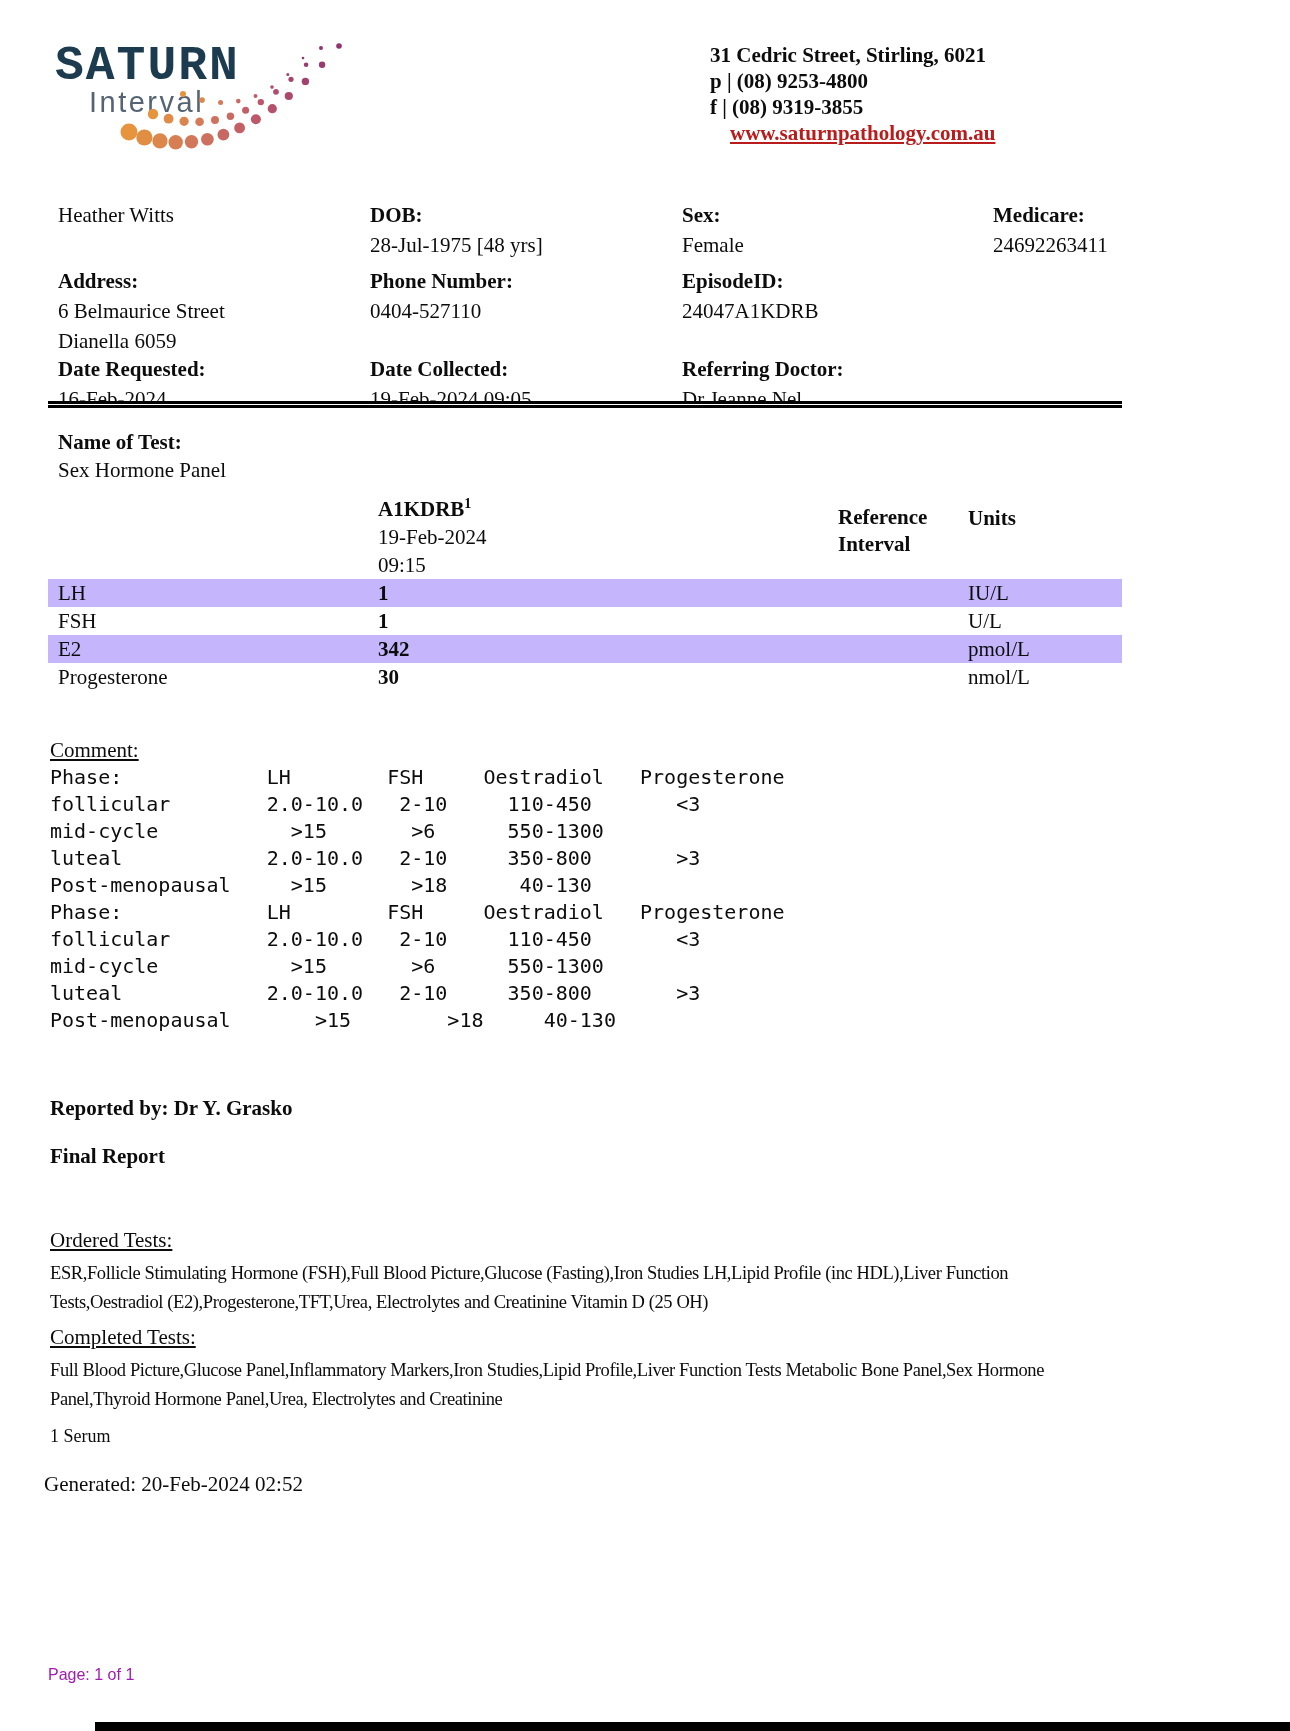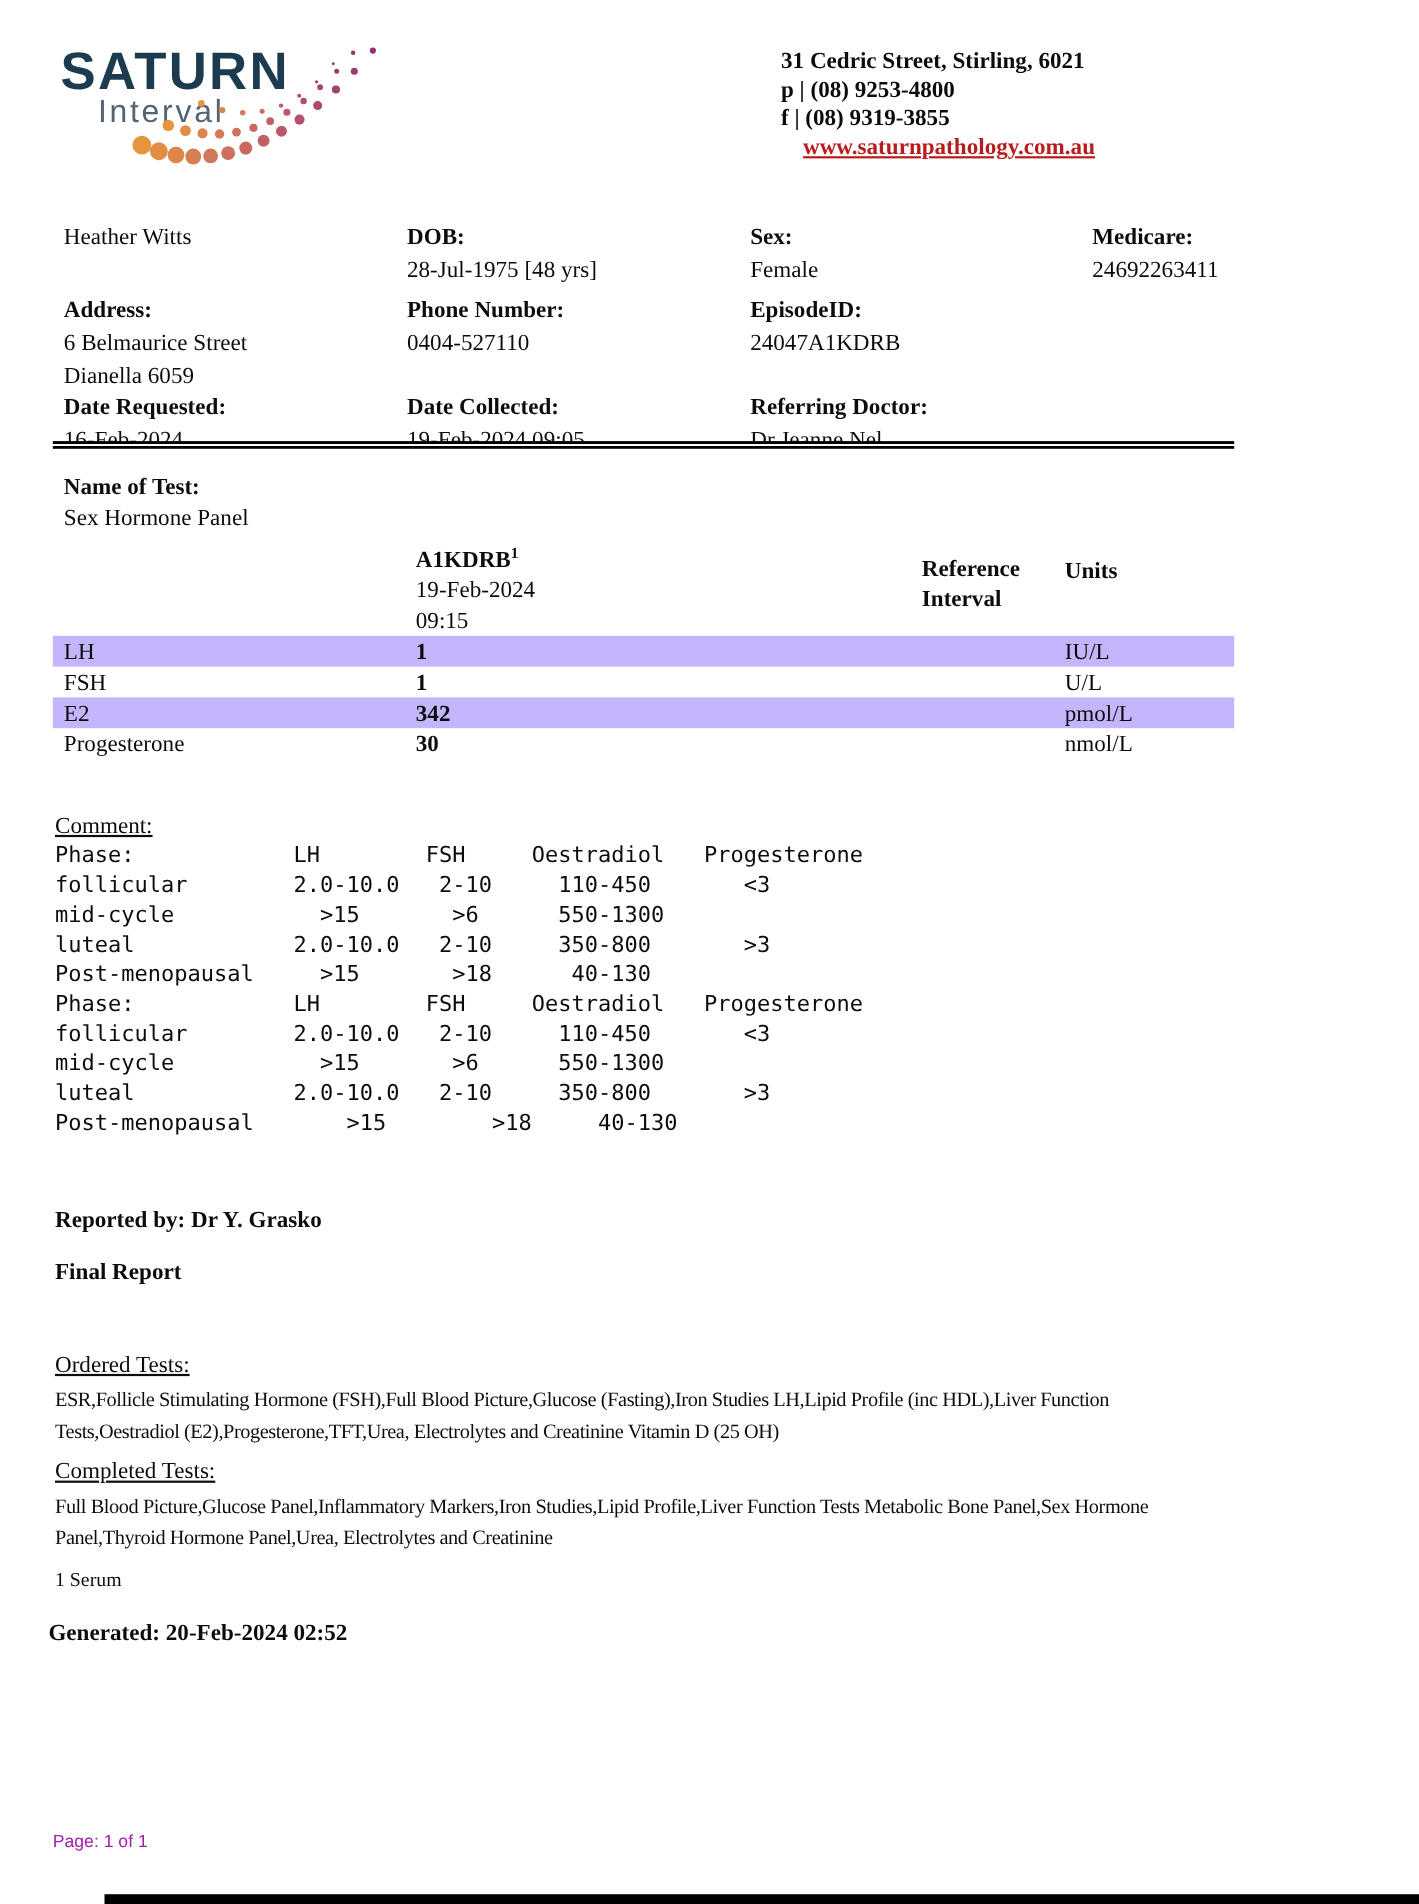--- a/index.html
+++ b/index.html
@@ -1,21 +1,21 @@
 <!DOCTYPE html>
 <html><head>
 <meta charset="utf-8">
 <style>
   html,body{margin:0;padding:0;background:#fff;}
   .page{position:relative;width:1290px;height:1731px;background:#ffffff;overflow:hidden;
         font-family:"Liberation Serif", serif;color:#0c0c0c;}
 
   
   .logo{position:absolute;left:55px;top:30px;width:330px;height:150px;}
-  .logo-saturn{position:absolute;left:0;top:12px;font-family:Liberation Sans, sans-serif;
+  .logo-saturn{position:absolute;left:0;top:12px;font-family:Liberation Mono, monospace;
                font-weight:bold;font-size:48px;letter-spacing:2px;color:#1c3b4f;line-height:1;}
   .logo-tagline{position:absolute;left:34px;top:58px;font-family:"Liberation Sans",sans-serif;
                 font-size:29px;letter-spacing:2.5px;color:#546472;line-height:1;}
   .logo-dots{position:absolute;left:62px;top:2px;}
 
   
   .contact{position:absolute;left:710px;top:42px;font-size:21px;line-height:26px;}
   .contact .b{font-weight:bold;}
   .contact a{color:#b91c1c;text-decoration:underline;font-weight:bold;margin-left:20px;}
 
@@ -55,21 +55,21 @@
   .reported{position:absolute;left:50px;top:1095px;font-size:21px;}
   .reported .r1{font-weight:bold;line-height:27px;}
   .reported .r2{font-weight:bold;line-height:27px;margin-top:21px;}
 
   .listsec{position:absolute;left:50px;width:1080px;font-size:21px;}
   .ordered{top:1228px;}
   .completed{top:1325px;}
   .listsec .para{margin-top:6px;font-size:18.5px;line-height:28.5px;letter-spacing:-0.4px;max-width:1075px;}
 
   .serum{position:absolute;left:50px;top:1426px;font-size:18px;}
-  .generated{position:absolute;left:44px;top:1472px;font-size:21px;font-weight:bold;}
+  .generated{position:absolute;left:44px;top:1472px;font-size:21px;}
   .pagenum{position:absolute;left:48px;top:1666px;font-family:"Liberation Sans",sans-serif;font-size:16px;color:#a21caf;}
   .bottombar{position:absolute;left:95px;top:1722px;width:1195px;height:9px;background:#000;}
 </style>
 </head>
 <body>
 
 <div class="page">
 
   <div class="logo">
     <div class="logo-saturn">SATURN</div>

